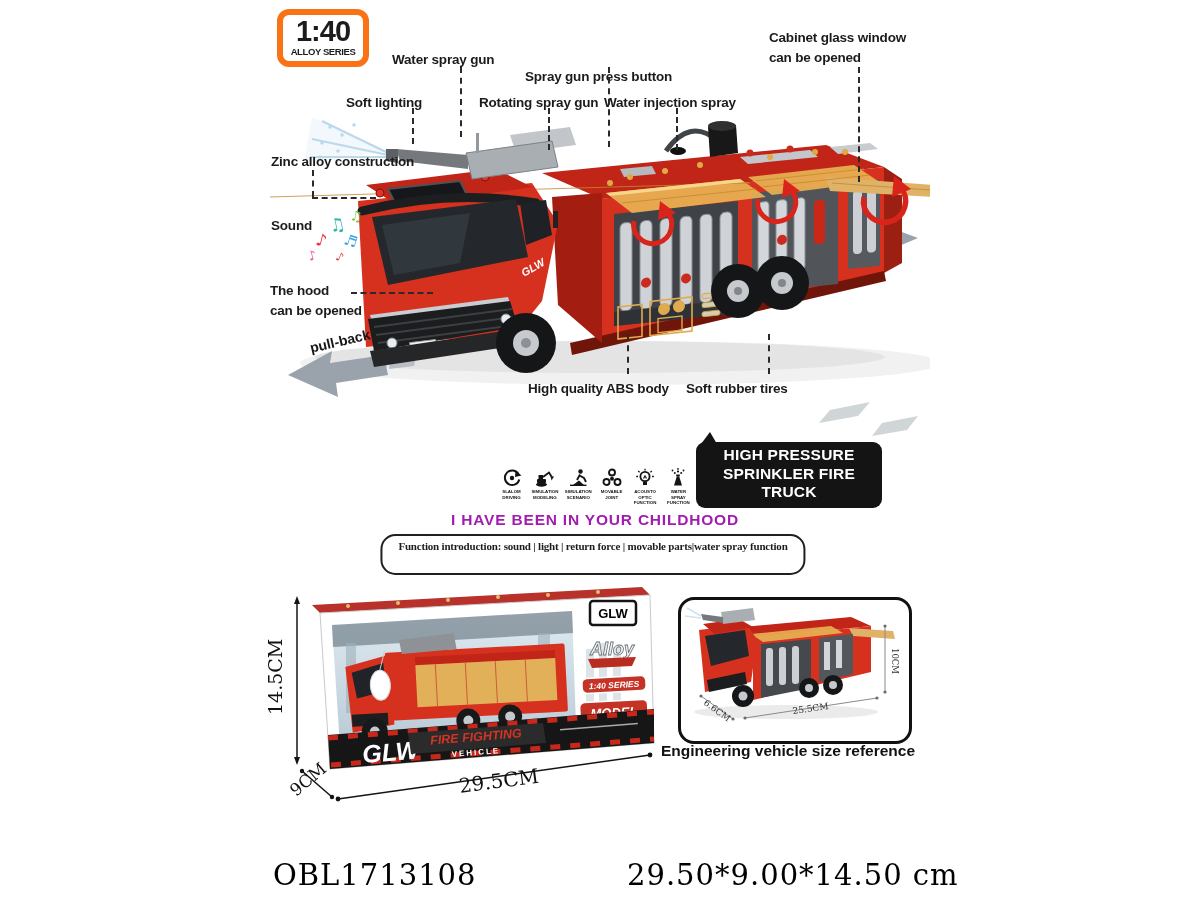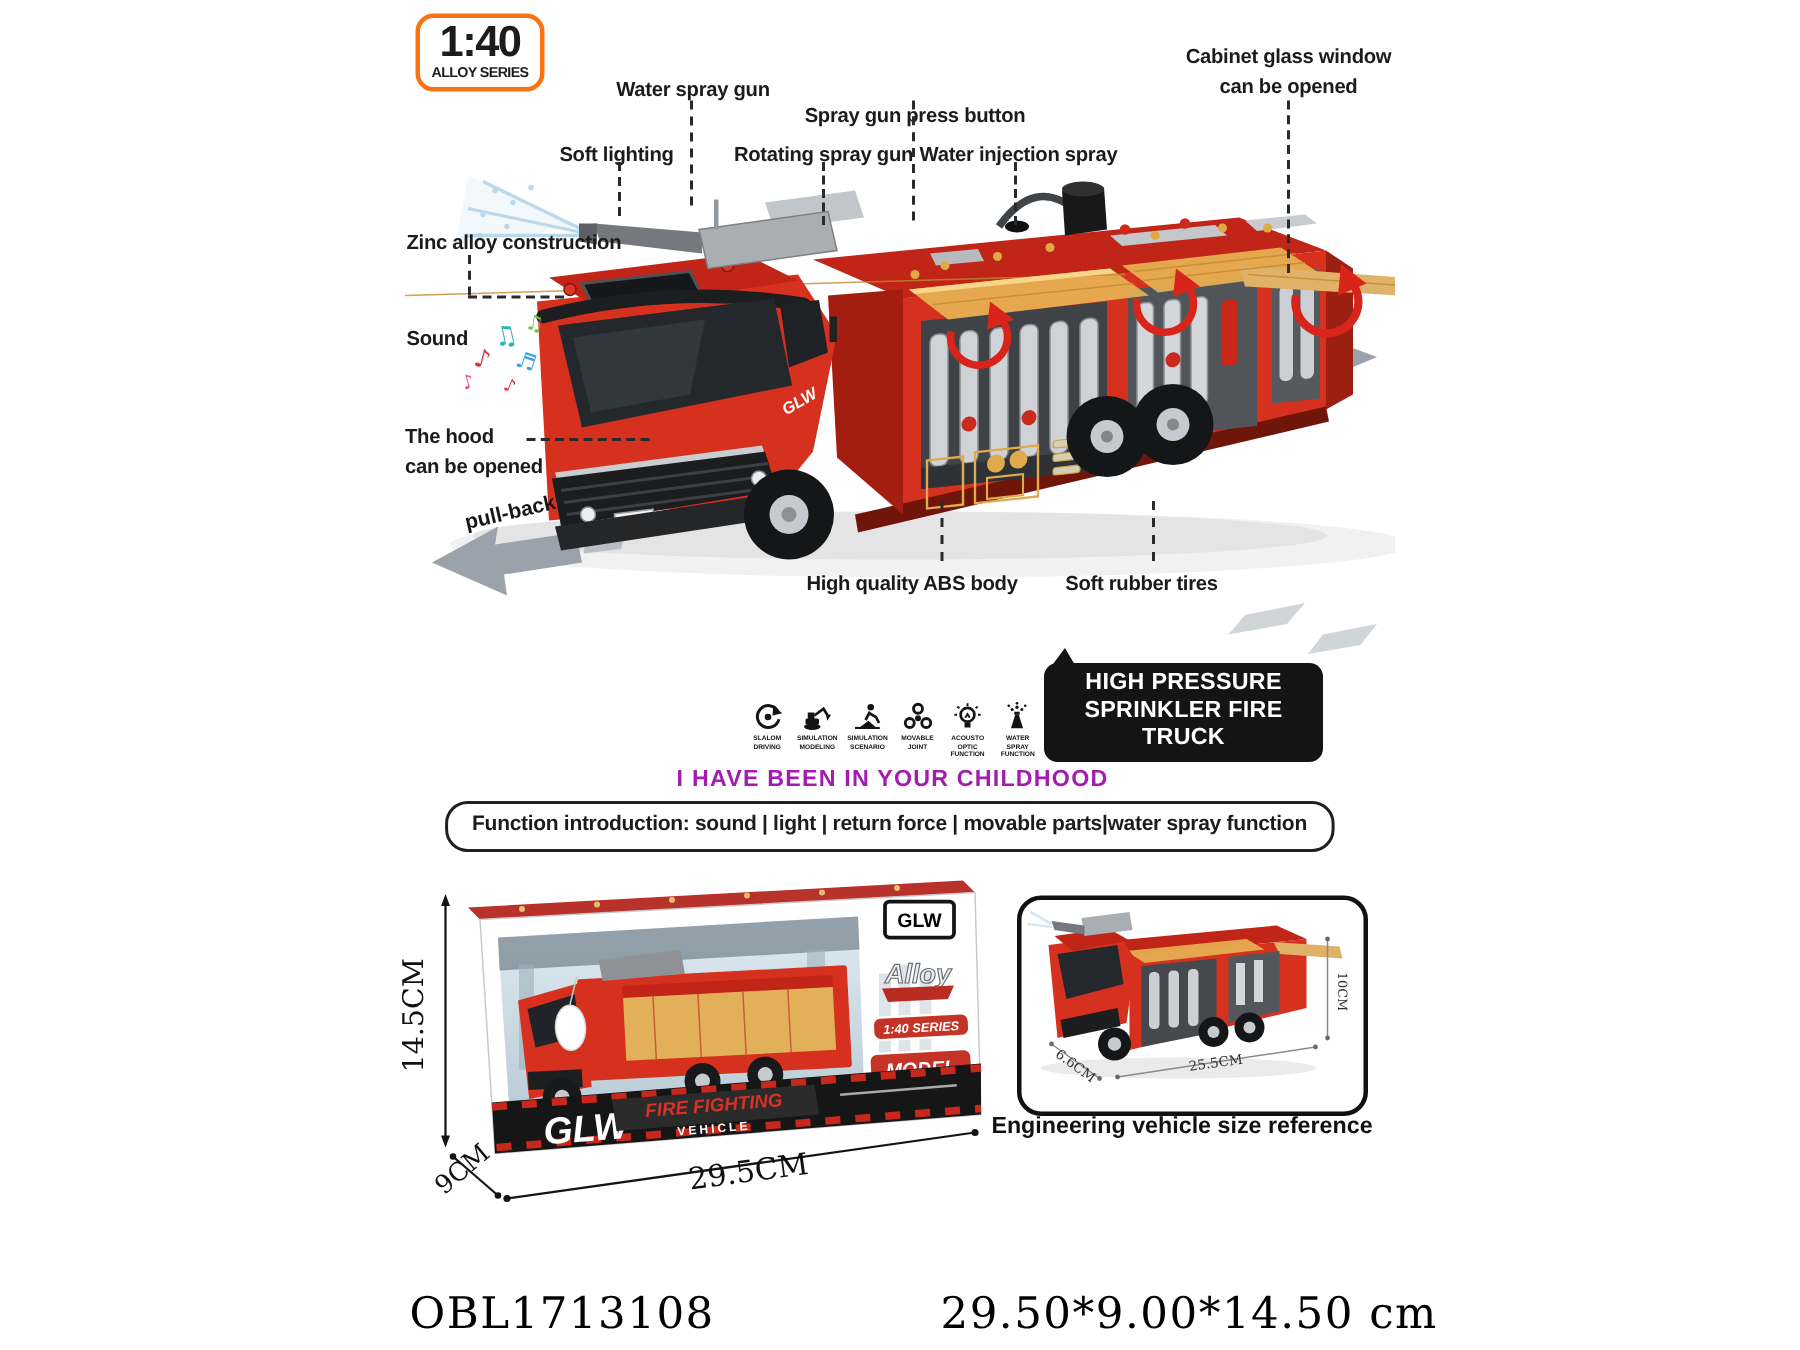--- a/index.html
+++ b/index.html
@@ -1,42 +1,42 @@
 <!DOCTYPE html>
 <html><head>
 <meta charset="utf-8">
 <style>
   html,body{margin:0;padding:0;background:#fff;}
   #stage{position:relative;width:1200px;height:900px;background:#ffffff;overflow:hidden;
          font-family:"Liberation Sans",sans-serif;color:#1c1c1c;}
   .abs{position:absolute;}
-  .lbl{position:absolute;font-weight:700;font-size:13.5px;color:#1b1b1b;text-align:center;
+  .lbl{position:absolute;font-weight:700;font-size:13.5px;color:#1b1b1b;text-align:left;
        line-height:1.45;letter-spacing:-0.2px;}
   .lbl.left{text-align:left;}
   .vdash{position:absolute;width:0;border-left:2px dashed #2a2a2a;}
   .hdash{position:absolute;height:0;border-top:2px dashed #2a2a2a;}
-  .scale-badge{position:absolute;left:277px;top:9px;width:80px;border:3px solid #f97316;
+  .scale-badge{position:absolute;left:277px;top:9px;width:80px;border:6px solid #f97316;
        border-radius:12px;text-align:center;padding:1px 0 4px;background:#fff;}
   .scale-badge .num{font-size:29px;font-weight:800;letter-spacing:-1px;line-height:1.05;}
   .scale-badge .series{font-size:9.5px;font-weight:800;letter-spacing:-0.4px;}
   .hp-badge{position:absolute;left:696px;top:417px;width:186px;background:#141414;color:#fff;
        border-radius:9px;text-align:center;padding:4px 0 6px;font-weight:800;font-size:15.5px;
        line-height:1.2;letter-spacing:0.2px;margin-top:25px;}
   .hp-badge::before{content:"";position:absolute;top:-10px;left:7px;width:0;height:0;
        border-left:5px solid transparent;border-right:11px solid transparent;
        border-bottom:12px solid #141414;transform:skewX(-18deg);}
   .features{position:absolute;left:496px;top:468px;width:198px;display:flex;justify-content:space-between;}
   .feature{width:31px;display:flex;flex-direction:column;align-items:center;}
   .feature svg{width:20px;height:20px;}
   .flabel{font-size:4.4px;font-weight:700;text-align:center;line-height:1.3;margin-top:1px;color:#111;}
   .slogan{position:absolute;left:345px;top:511px;width:500px;text-align:center;font-size:15.5px;
        font-weight:800;letter-spacing:0.8px;color:#a21caf;}
   .pill{position:absolute;left:593px;top:534px;transform:translateX(-50%);border:2px solid #202020;
-       border-radius:15px;padding:4px 16px 10px;font-size:14px;font-weight:700;
-       letter-spacing:-0.2px;white-space:nowrap;background:#fff;}
+       border-radius:15px;padding:4px 16px 21px;font-size:11px;font-weight:700;
+       letter-spacing:-0.2px;white-space:nowrap;background:#fff;font-family:Liberation Serif, serif;}
   .pullback{position:absolute;left:309px;top:331px;width:80px;transform:rotate(-13deg);
        font-weight:800;font-size:14px;color:#161616;}
   .notes span{position:absolute;font-family:"DejaVu Sans",sans-serif;}
   .sizeref-panel{position:absolute;left:678px;top:597px;width:228px;height:141px;
        border:3px solid #111;border-radius:16px;background:#fff;}
   .sizeref-caption{position:absolute;left:657px;top:742px;width:262px;text-align:center;
        font-size:15.5px;font-weight:800;color:#111;}
   .serif-note{position:absolute;font-family:"DejaVu Serif",serif;font-size:29px;color:#000;
        letter-spacing:1px;}
 </style>

